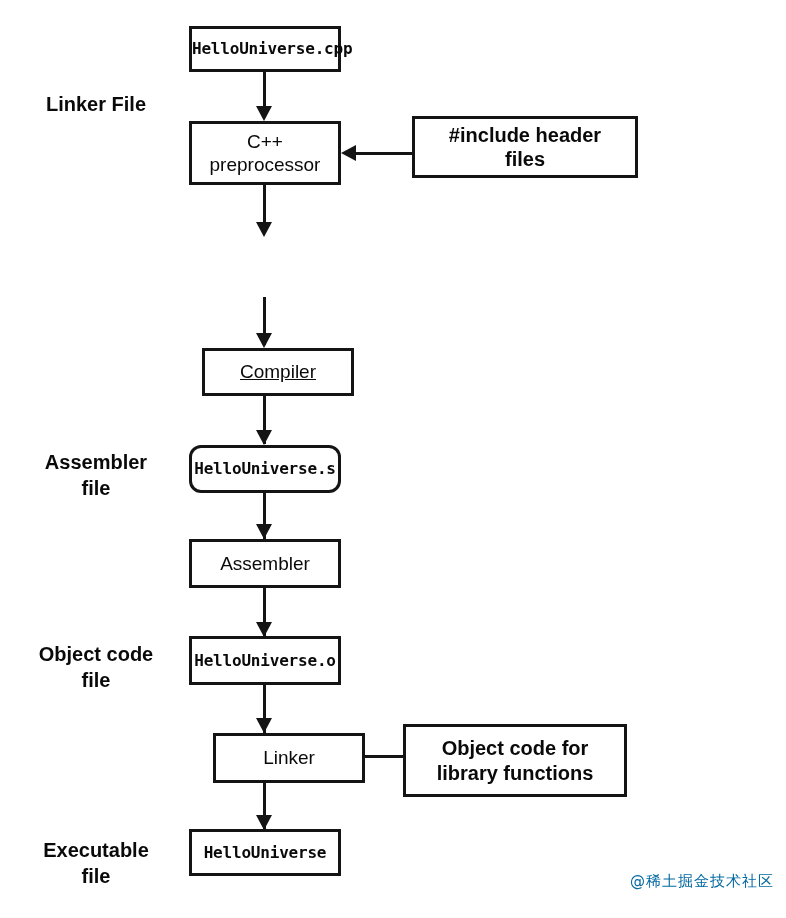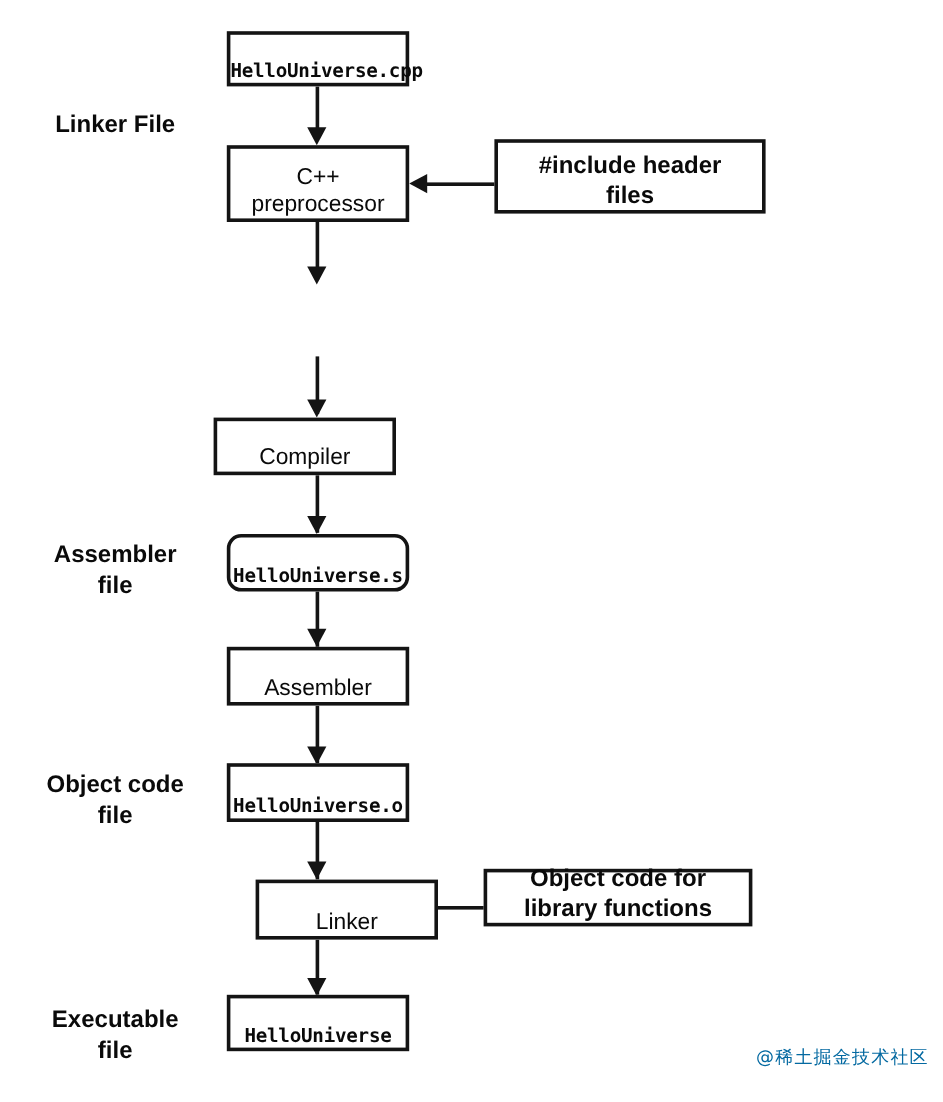--- a/index.html
+++ b/index.html
@@ -24,21 +24,21 @@
     height: 918px;
   }
 
   
   .node {
     position: absolute;
     box-sizing: border-box;
     border: 3px solid #141414;
     background: #ffffff;
     display: flex;
-    align-items: flex-end;
+    align-items: center;
     justify-content: center;
     text-align: center;
     line-height: 1.22;
     z-index: 3;
   }
   .node .txt {
     display: block;
     width: 100%;
     white-space: pre-line;
   }
@@ -179,41 +179,41 @@
     <span class="txt">C++
 preprocessor</span>
   </div>
 
   <div class="node sans-bold" style="left:412px; top:116px; width:226px; height:62px;">
     <span class="txt">#include header
 files</span>
   </div>
 
 
-  <div class="node sans" style="left:178px; top:348px; width:152px; height:48px;">
+  <div class="node sans" style="left:202px; top:348px; width:152px; height:48px;text-decoration:underline;">
     <span class="txt">Compiler</span>
   </div>
 
   <div class="node mono" style="left:189px; top:445px; width:152px; height:48px;border-radius:12px;">
     <span class="txt">HelloUniverse.s</span>
   </div>
 
   <div class="node sans" style="left:189px; top:539px; width:152px; height:49px;">
     <span class="txt">Assembler</span>
   </div>
 
   <div class="node mono" style="left:189px; top:636px; width:152px; height:49px;">
     <span class="txt">HelloUniverse.o</span>
   </div>
 
   <div class="node sans" style="left:189px; top:733px; width:152px; height:50px;margin-left:24px;">
     <span class="txt">Linker</span>
   </div>
 
-  <div class="node sans-bold" style="left:403px; top:724px; width:224px; height:48px;">
+  <div class="node sans-bold" style="left:403px; top:724px; width:224px; height:73px;">
     <span class="txt">Object code for
 library functions</span>
   </div>
 
   <div class="node mono" style="left:189px; top:829px; width:152px; height:47px;">
     <span class="txt">HelloUniverse</span>
   </div>
 
   <div class="watermark" style="left:630px; top:872px;">@稀土掘金技术社区</div>
 

